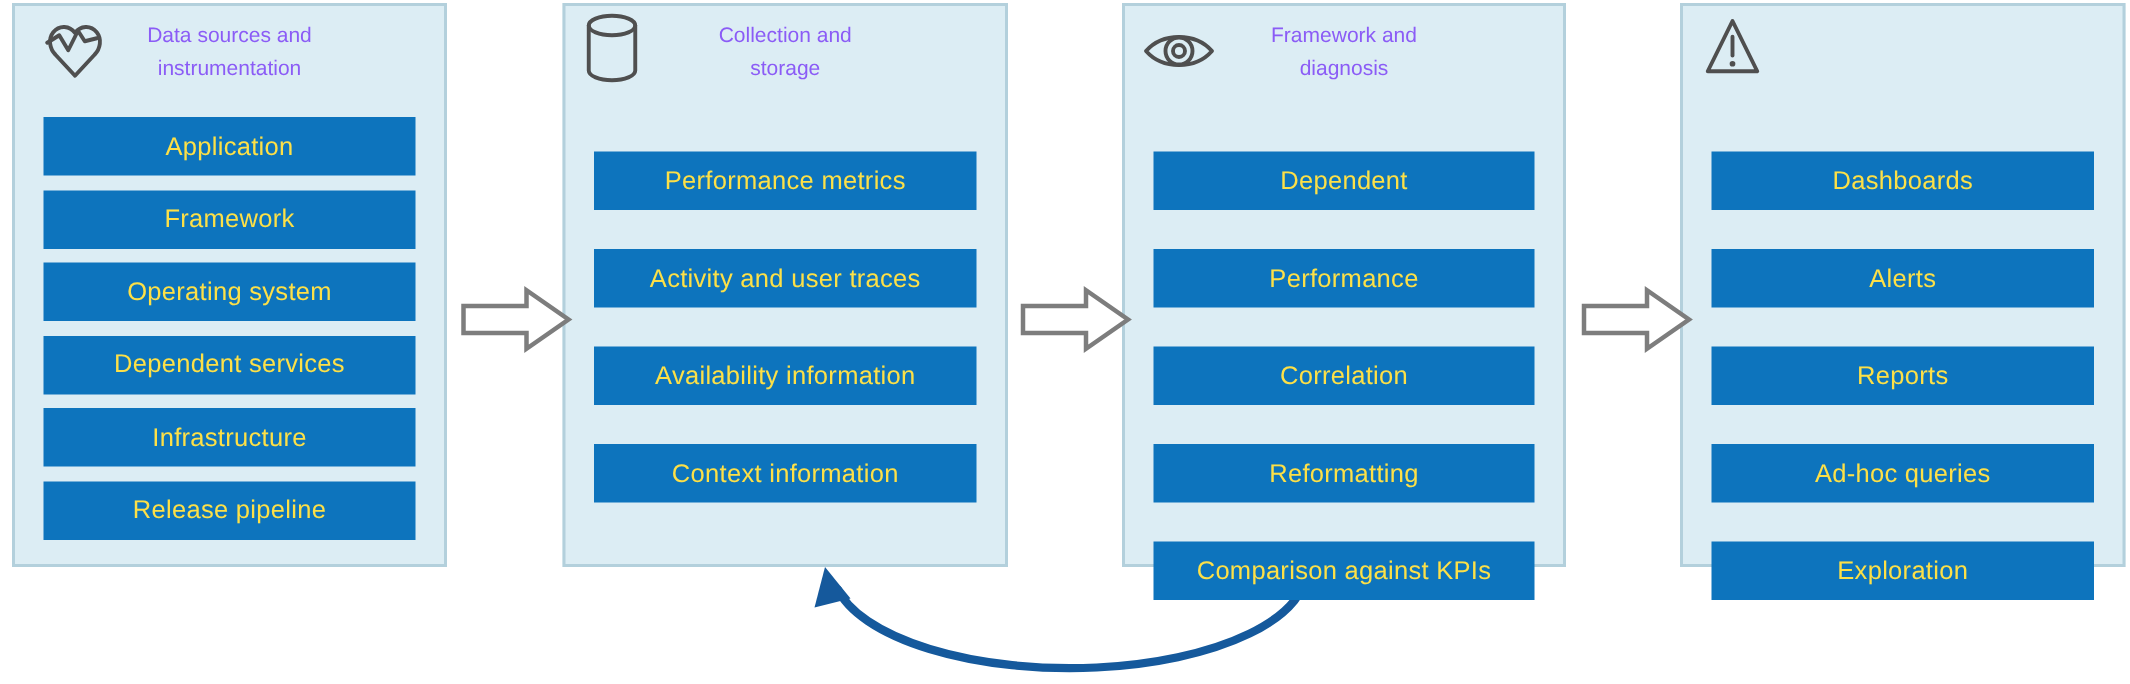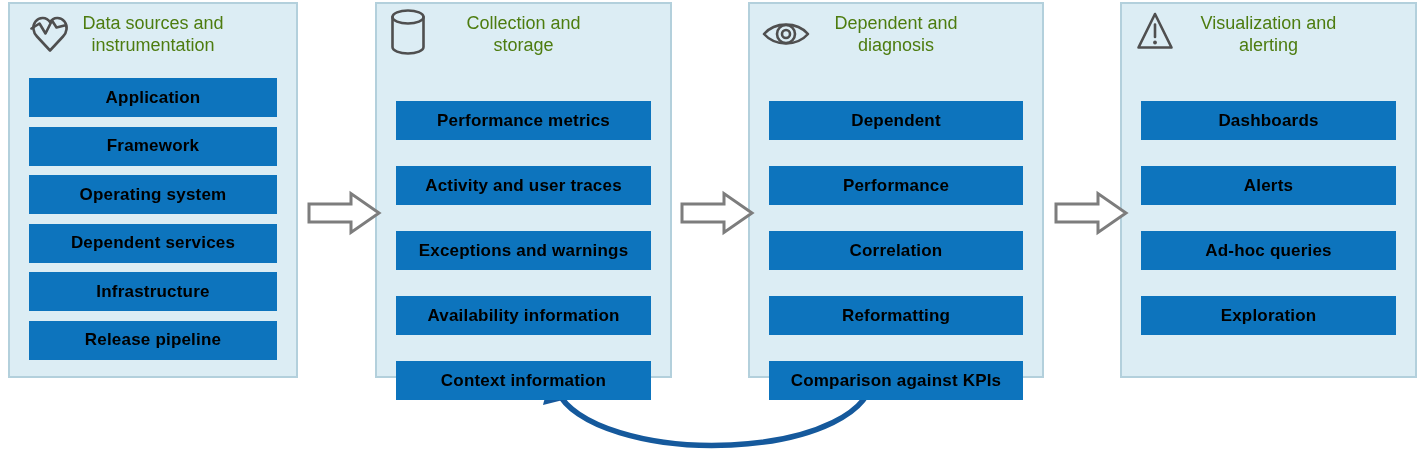--- a/index.html
+++ b/index.html
@@ -11,34 +11,34 @@
   .panel{
     position:absolute;top:2px;height:376px;box-sizing:border-box;
     background:#dcedf4;border:2px solid #b3d0dc;z-index:1;
   }
   .panel-1{left:8px;width:290px;}
   .panel-2{left:375px;width:297px;padding-left:40px;}
   .panel-3{left:748px;width:296px;}
   .panel-4{left:1120px;width:297px;}
   .hdr{
     position:absolute;top:9px;left:0;right:0;text-align:center;
-    font-size:18px;line-height:21.5px;color:#4d7c0f;z-index:2;
+    font-size:14px;line-height:21.5px;color:#8b5cf6;z-index:2;
   }
   .icon{position:absolute;z-index:3;}
   .ic-stroke{fill:none;stroke:#4f4f4f;stroke-width:2.6;stroke-linecap:round;stroke-linejoin:round;}
   .items{
     position:absolute;left:19px;right:19px;
     display:flex;flex-direction:column;gap:26px;
   }
   .panel-1 .items{top:74px;gap:9.5px;}
   .panel-2 .items,.panel-3 .items,.panel-4 .items{top:97px;}
   .item{
-    height:39px;background:#0d74bd;color:#000000;
+    height:39px;background:#0d74bd;color:#fde047;
     display:flex;align-items:center;justify-content:center;
-    font-size:17px;font-weight:700;letter-spacing:.2px;white-space:nowrap;
+    font-size:17px;font-weight:400;letter-spacing:.2px;white-space:nowrap;
   }
   .flow-arrow{position:absolute;top:190px;width:76px;height:46px;z-index:4;}
   .fa-1{left:306px;} .fa-2{left:679px;} .fa-3{left:1053px;}
   .feedback{position:absolute;left:0;top:0;width:1420px;height:456px;z-index:0;pointer-events:none;}
 </style>
 </head>
 <body>
 
 <svg class="feedback" viewBox="0 0 1420 456" xmlns="http://www.w3.org/2000/svg">
   <path d="M 871 377 A 158 66 0 0 1 558 392" fill="none" stroke="#15599c" stroke-width="5.5"></path>
@@ -69,58 +69,54 @@
     <ellipse class="ic-stroke" cx="19" cy="9" rx="15.5" ry="6.5"></ellipse>
     <path class="ic-stroke" d="M 3.5 9 V 39 A 15.5 6.5 0 0 0 34.5 39 V 9"></path>
   </svg>
   <div class="hdr">
     <div>Collection and</div>
     <div>storage</div>
   </div>
   <div class="items">
     <div class="item">Performance metrics</div>
     <div class="item">Activity and user traces</div>
-    <div class="item">Exceptions and warnings</div>
     <div class="item">Availability information</div>
     <div class="item">Context information</div>
   </div>
 </section>
 
 <section class="panel panel-3">
   <svg class="icon" style="left:12px;top:14px" width="48" height="32" viewBox="0 0 48 32">
     <path class="ic-stroke" d="M 2 16 C 13 3.5 35 3.5 46 16 C 35 28.5 13 28.5 2 16 Z"></path>
     <circle class="ic-stroke" cx="24" cy="16" r="9"></circle>
     <circle class="ic-stroke" cx="24" cy="16" r="4"></circle>
   </svg>
   <div class="hdr">
-    <div>Dependent and</div>
+    <div>Framework and</div>
     <div>diagnosis</div>
   </div>
   <div class="items">
     <div class="item">Dependent</div>
     <div class="item">Performance</div>
     <div class="item">Correlation</div>
     <div class="item">Reformatting</div>
     <div class="item">Comparison against KPIs</div>
   </div>
 </section>
 
 <section class="panel panel-4">
   <svg class="icon" style="left:14px;top:6px" width="38" height="42" viewBox="0 0 38 42">
     <path class="ic-stroke" d="M 19 4 L 35.5 37.5 H 2.5 Z"></path>
     <line class="ic-stroke" x1="19" y1="14.5" x2="19" y2="27"></line>
     <circle cx="19" cy="32.5" r="1.9" fill="#4f4f4f"></circle>
   </svg>
-  <div class="hdr">
-    <div>Visualization and</div>
-    <div>alerting</div>
-  </div>
   <div class="items">
     <div class="item">Dashboards</div>
     <div class="item">Alerts</div>
+    <div class="item">Reports</div>
     <div class="item">Ad-hoc queries</div>
     <div class="item">Exploration</div>
   </div>
 </section>
 
 <svg class="flow-arrow fa-1" viewBox="0 0 76 46">
   <polygon points="3,14 45,14 45,3.5 73,23 45,42.5 45,32 3,32" fill="#ffffff" stroke="#7d7d7d" stroke-width="3"></polygon>
 </svg>
 <svg class="flow-arrow fa-2" viewBox="0 0 76 46">
   <polygon points="3,14 45,14 45,3.5 73,23 45,42.5 45,32 3,32" fill="#ffffff" stroke="#7d7d7d" stroke-width="3"></polygon>

